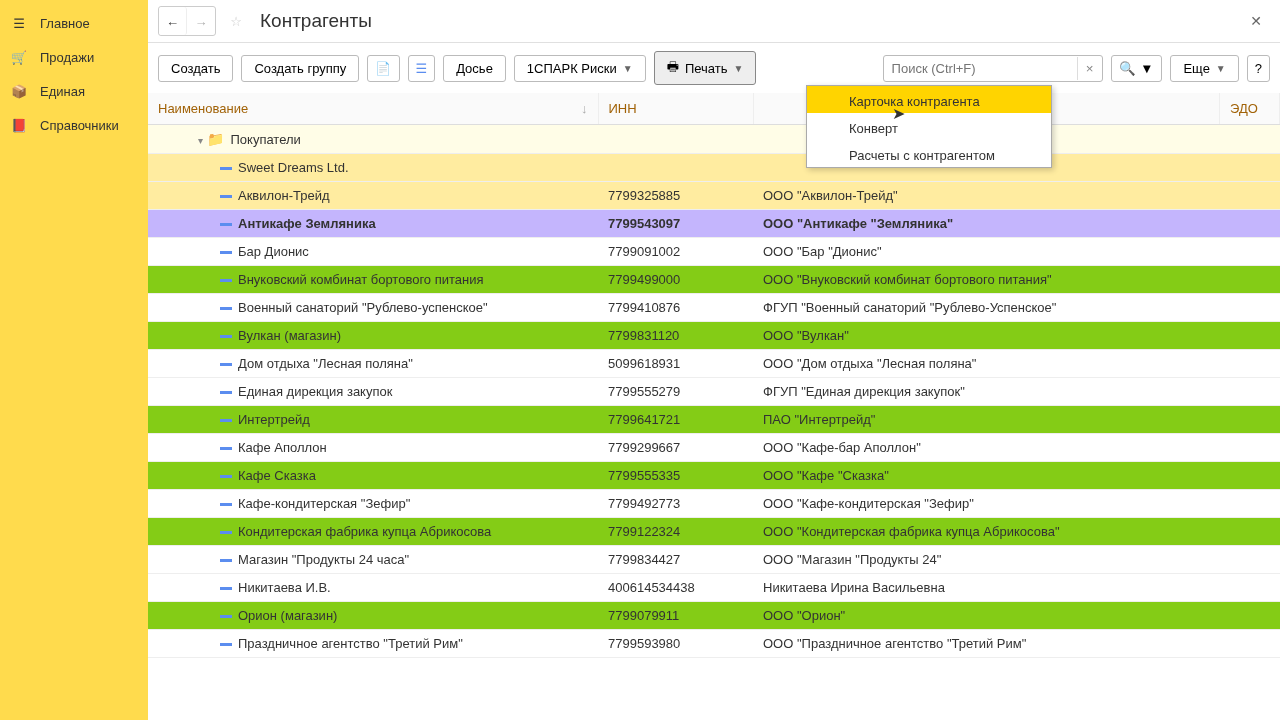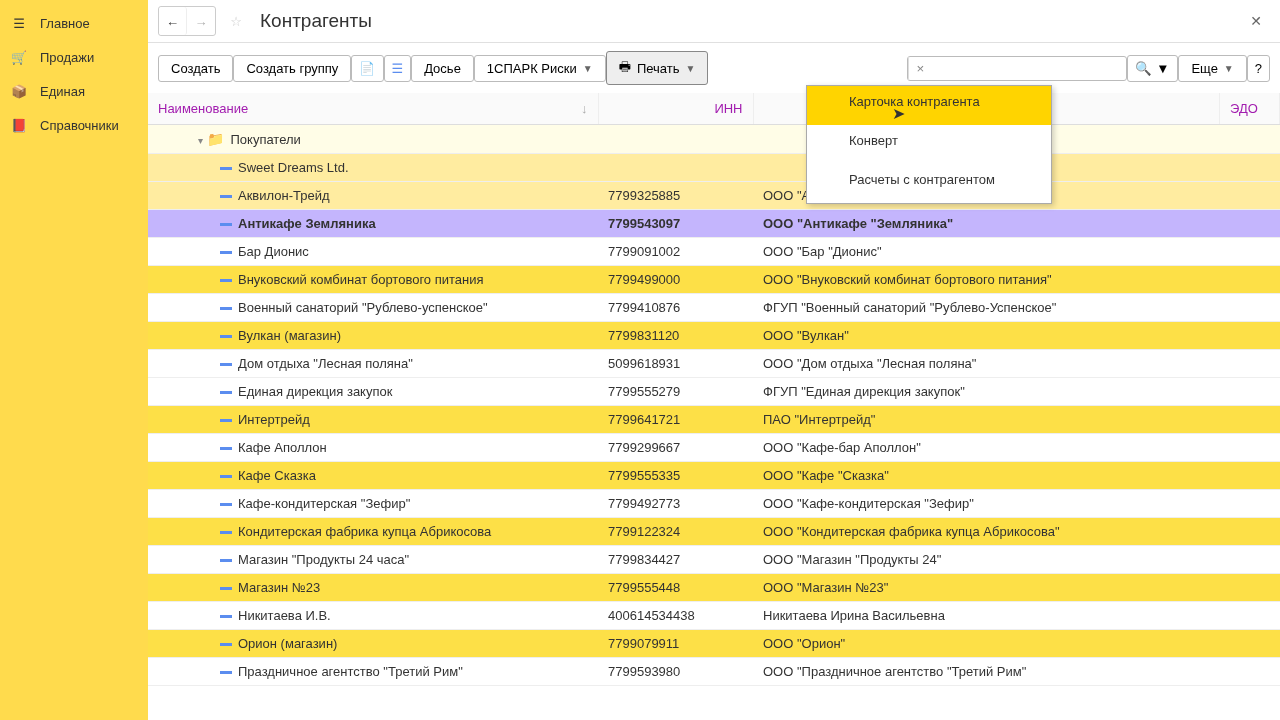--- a/index.html
+++ b/index.html
@@ -10,48 +10,48 @@
   .sidebar-item .icon { width: 18px; height: 18px; display: inline-flex; align-items: center; justify-content: center; }
   .main { flex: 1; display: flex; flex-direction: column; position: relative; }
   .header { display: flex; align-items: center; padding: 6px 10px; gap: 8px; border-bottom: 1px solid #e0e0e0; }
   .nav-arrow { width: 28px; height: 28px; border: 1px solid #ccc; border-radius: 3px; background: #fff; display:flex; align-items:center; justify-content:center; cursor:pointer; }
   .nav-group { display:flex; border:1px solid #ccc; border-radius:3px; overflow:hidden;}
   .nav-group .nav-arrow{border:none;border-right:1px solid #eee;}
   .nav-group .nav-arrow:last-child{border-right:none;opacity:0.4;}
   .star-icon { width: 24px; height: 24px; display:flex; align-items:center; justify-content:center; color:#ccc; }
   .page-title { font-size: 19px; font-weight: normal; margin-left: 4px; }
   .header .close { margin-left: auto; font-size: 14px; color:#666; cursor:pointer; padding:4px 8px; }
-  .toolbar { display: flex; align-items: center; gap: 0; padding: 8px 10px; }
+  .toolbar { display: flex; align-items: center; gap: 8px; padding: 8px 10px; }
   .btn { border: 1px solid #bbb; border-radius: 3px; background: #fff; padding: 5px 12px; cursor: pointer; font-size: 13px; display:flex; align-items:center; gap:6px; }
   .btn-small { padding: 5px 7px; }
   .btn .chev { font-size: 10px; color:#666; }
   .search-box { margin-left: auto; display: flex; align-items: center; border:1px solid #bbb; border-radius:3px; width: 220px; position:relative;}
   .search-box input { border:none; outline:none; padding:5px 8px; flex:1; font-size:13px; background:transparent; }
   .search-box .clear { border:none; background:none; padding:4px 8px; cursor:pointer; color:#888; border-left:1px solid #ddd;}
   .btn-icon { border:1px solid #bbb; border-radius:3px; padding:5px 8px; background:#fff; cursor:pointer; display:flex; align-items:center; gap:4px;}
   .table-wrap { flex:1; overflow-y:auto; }
   table { width: 100%; border-collapse: collapse; }
-  thead th { text-align: left; font-weight: normal; color:#a21caf; padding: 8px 10px; border-bottom:1px solid #ddd; border-right:1px solid #eee; background:#fafafa; position:relative; }
+  thead th { text-align: left; font-weight: normal; color:#a16207; padding: 8px 10px; border-bottom:1px solid #ddd; border-right:1px solid #eee; background:#fafafa; position:relative; }
   thead th.sort::after { content:"↓"; position:absolute; right:10px; color:#aaa; }
   td { padding: 6px 10px; border-bottom:1px solid #eee; }
   tr.folder-row td { background:#fffde7; }
-  tr.alt td { background:#fde047; }
+  tr.alt td { background:#84cc16; }
   tr.highlight td { background:#ffeca0; }
   tr.selected td { background:#c4b5fd; font-weight:bold; }
   .indent { display:inline-block; width: 40px; }
   .indent2 { display:inline-block; width: 62px; }
   .row-icon { display:inline-block; width:12px; height:3px; background:#5b8def; margin-right:6px; vertical-align:middle; }
   .folder-icon { color:#e6a23c; margin-right:6px; font-size:14px; }
   .tree-toggle { color:#888; margin-right:4px; font-size:10px; }
   .col-name { width: 450px; }
-  .col-inn { width: 155px; text-align: right; }
+  .col-inn { width: 155px; }
   .col-full {  }
   .col-edo { width: 60px; }
   .print-menu { position:absolute; left:658px; top:85px; width:246px; background:#fff; border:1px solid #aaa; box-shadow: 2px 2px 6px rgba(0,0,0,0.2); z-index:100; }
-  .print-menu .menu-item { padding: 8px 16px 16px 42px; cursor:pointer; }
+  .print-menu .menu-item { padding: 8px 16px 4px 42px; cursor:pointer; }
   .print-menu .menu-item.selected { background:#ffd400; }
   .cursor { position:absolute; left:744px; top:104px; z-index:200; font-size:16px; pointer-events:none;}
   .btn.active-open{border-color:#888;background:#eee;}
 </style>
 </head>
 <body>
 
 <div class="app">
   <div class="sidebar">
     <div class="sidebar-item">
@@ -102,20 +102,21 @@
       <button class="btn">
           <span>1СПАРК Риски</span>
           <span class="chev">▼</span>
         </button>
       <button class="btn active-open">
           <span>🖶</span>
           <span>Печать</span>
           <span class="chev">▼</span>
         </button>
       <div class="search-box">
+        <input type="text" placeholder="Поиск (Ctrl+F)" style="">
         <button class="clear">×</button>
       </div>
       <button class="btn-icon">
           <span>🔍</span>
           <span class="chev">▼</span>
         </button>
       <button class="btn">
           <span>Еще</span>
           <span class="chev">▼</span>
         </button>
@@ -219,26 +220,20 @@
               <td>7799122324</td>
               <td>ООО "Кондитерская фабрика купца Абрикосова"</td>
               <td></td>
             </tr>
             <tr class="">
               <td><span class="indent2"></span><span class="row-icon"></span><span>Магазин "Продукты 24 часа"</span></td>
               <td>7799834427</td>
               <td>ООО "Магазин "Продукты 24"</td>
               <td></td>
             </tr>
-            <tr class="alt">
-              <td><span class="indent2"></span><span class="row-icon"></span><span>Магазин №23</span></td>
-              <td>7799555448</td>
-              <td>ООО "Магазин №23"</td>
-              <td></td>
-            </tr>
             <tr class="">
               <td><span class="indent2"></span><span class="row-icon"></span><span>Никитаева И.В.</span></td>
               <td>400614534438</td>
               <td>Никитаева Ирина Васильевна</td>
               <td></td>
             </tr>
             <tr class="alt">
               <td><span class="indent2"></span><span class="row-icon"></span><span>Орион (магазин)</span></td>
               <td>7799079911</td>
               <td>ООО "Орион"</td>

